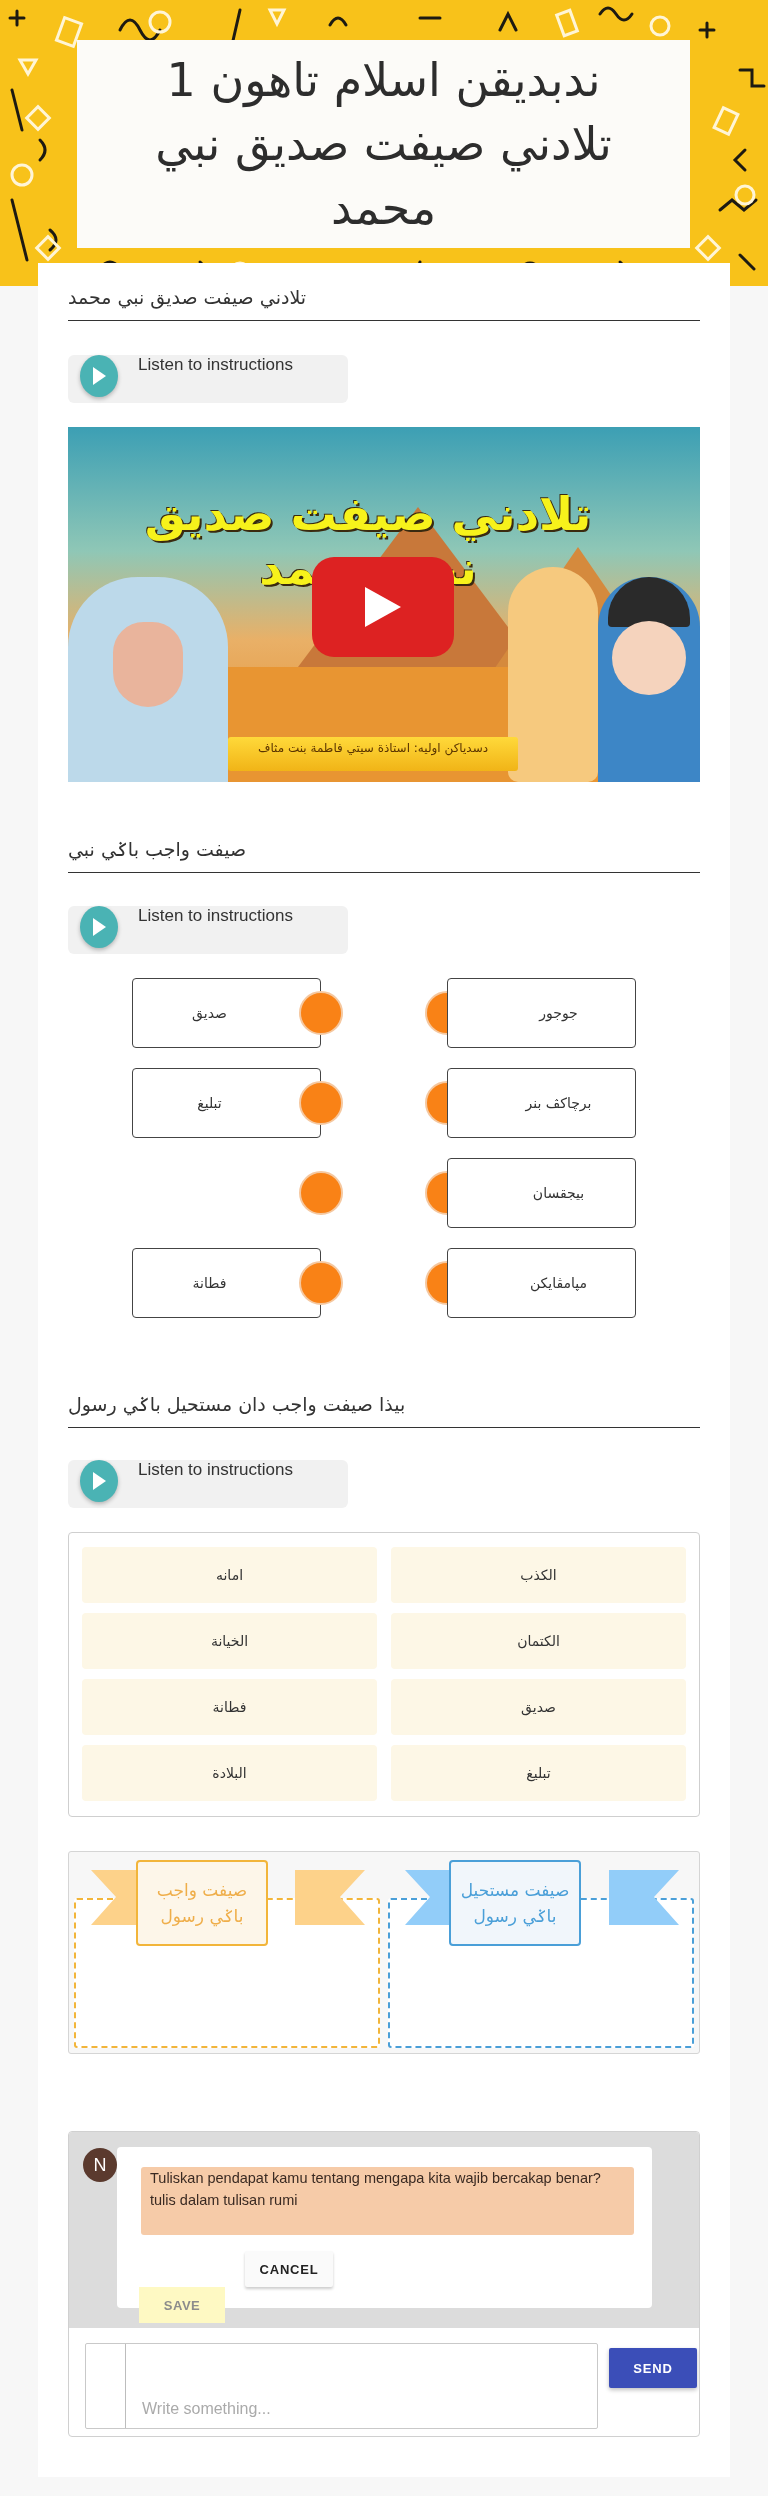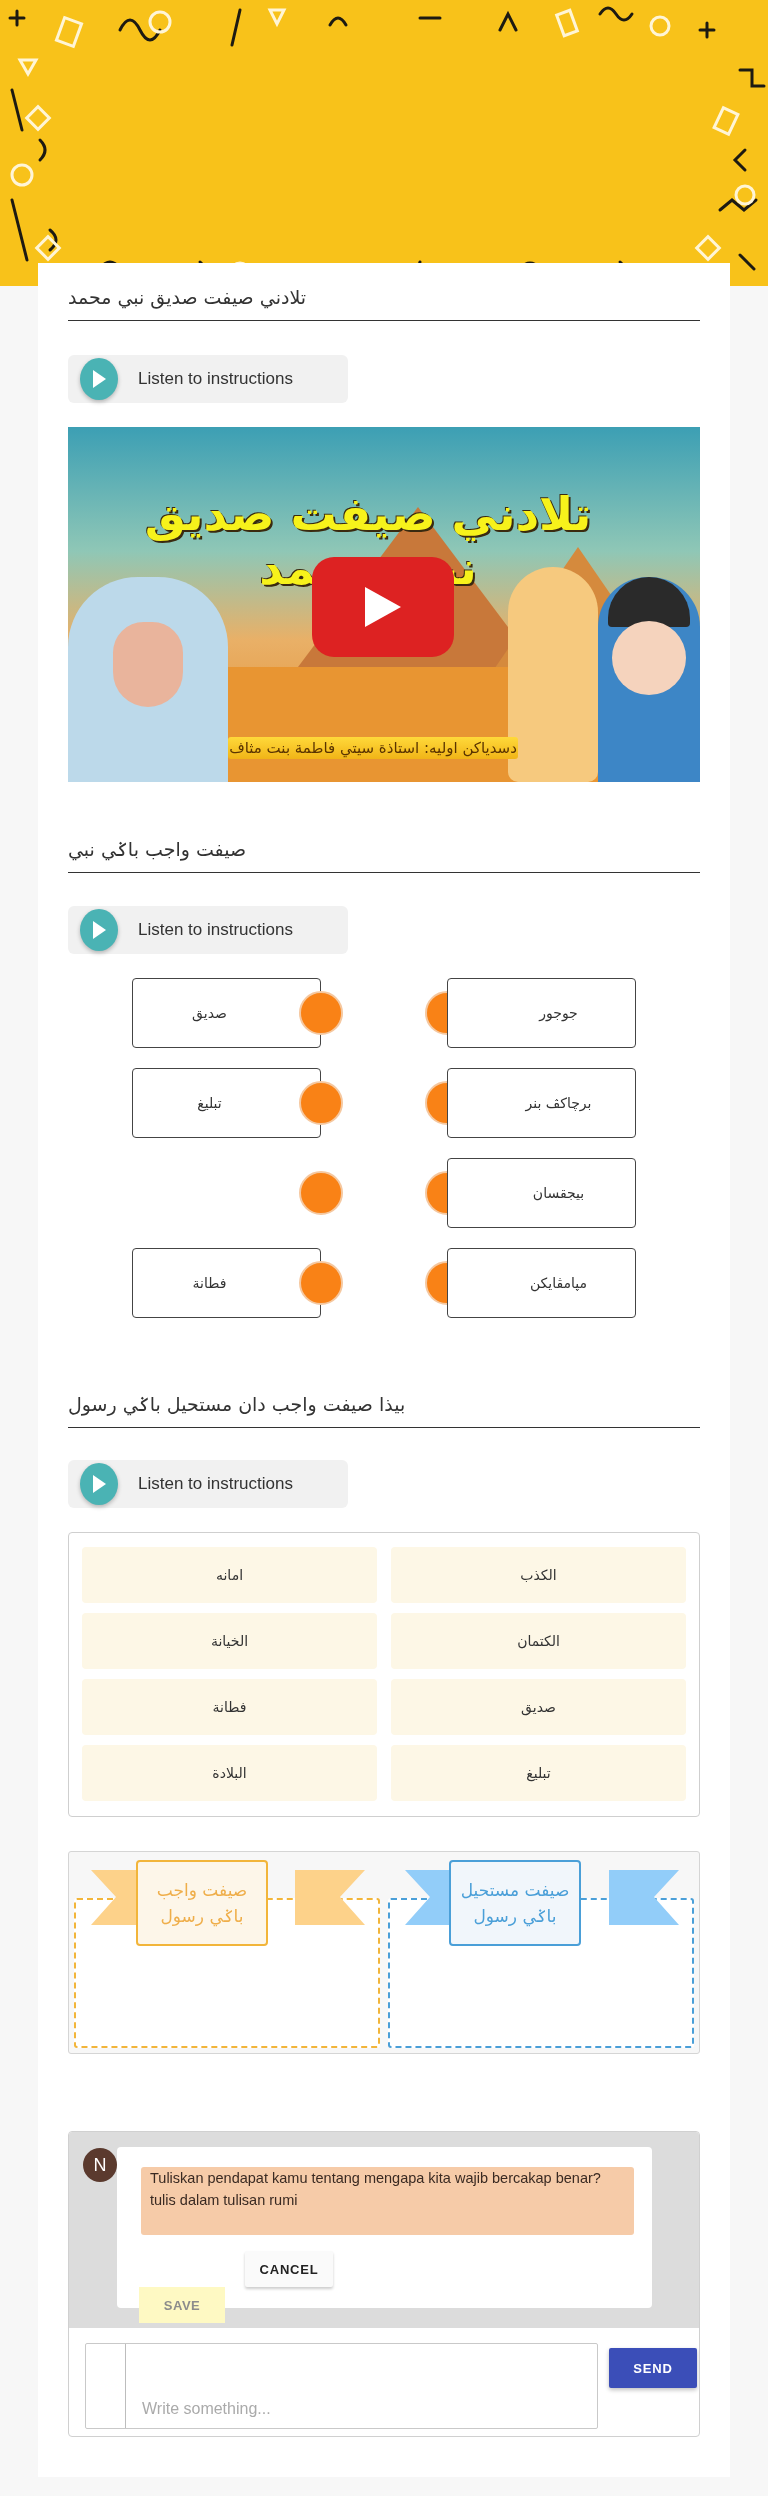--- a/index.html
+++ b/index.html
@@ -36,21 +36,21 @@
     position: absolute; left: 0; width: 632px;
     font-family: "DejaVu Sans", sans-serif;
     font-size: 19px; color: #333; text-align: left;
     padding-bottom: 12px;
     border-bottom: 1.5px solid #333;
   }
   .section-title span { direction: rtl; unicode-bidi: isolate; }
   .listen-btn {
     position: absolute; left: 0; width: 280px; height: 48px;
     background: #f1f1f1; border-radius: 6px;
-    display: flex; align-items: center; cursor: pointer;
+    display: flex; cursor: pointer;
   }
   .listen-btn .play {
     width: 38px; height: 42px; margin-left: 12px; border-radius: 50%;
     background: #4ab3b4; box-shadow: 0 2px 4px rgba(0,0,0,0.25);
     display: flex; align-items: center; justify-content: center;
   }
   .listen-btn .label {
     margin-left: 20px; font-family: "Liberation Sans", sans-serif;
     font-size: 17px; color: #333;
   }
@@ -63,23 +63,23 @@
     position: absolute; left: 244px; top: 130px; width: 142px; height: 100px;
     background: #dd2222; border-radius: 22px;
     display: flex; align-items: center; justify-content: center;
   }
   .video .v-title {
     position: absolute; top: 60px; left: 60px; width: 480px; text-align: center;
     direction: rtl; font-size: 46px; font-weight: bold; color: #f7f21b;
     text-shadow: 2px 2px 0 #3a2a10, -1px -1px 0 #3a2a10;
   }
   .video .v-caption {
-    position: absolute; left: 160px; top: 310px; width: 290px; height: 22px;
+    position: absolute; left: 160px; top: 310px; width: 290px; height: 34px;
     background: linear-gradient(#ffd93a,#f1b417); border-radius: 3px;
-    font-size: 15px; color: #5a3400; text-align: center; line-height: 22px; direction: rtl;
+    font-size: 12px; color: #5a3400; text-align: center; line-height: 22px; direction: rtl;
   }
   .pyramid { position: absolute; width: 0; height: 0; border-style: solid; }
   .match-row { position: absolute; left: 0; width: 632px; height: 70px; }
   .match-box {
     position: absolute; top: 0; width: 189px; height: 70px;
     border: 1.5px solid #444; border-radius: 4px; background: #fff;
     display: flex; align-items: center; justify-content: center;
     direction: rtl; font-size: 14px; color: #333; cursor: pointer;
   }
   .match-box.left { left: 64px; padding-right: 34px; }
@@ -202,20 +202,21 @@
       <path d="M20 60 l16 0 l-8 14 z"></path>
       <rect x="30" y="110" width="16" height="16" transform="rotate(45 38 118)"></rect>
       <circle cx="22" cy="175" r="10"></circle>
       <rect x="718" y="110" width="16" height="22" transform="rotate(25 726 121)"></rect>
       <circle cx="745" cy="195" r="9"></circle>
       <rect x="40" y="240" width="16" height="16" transform="rotate(45 48 248)"></rect>
       <circle cx="240" cy="272" r="9"></circle>
         <rect x="700" y="240" width="16" height="16" transform="rotate(45 708 248)"></rect>
     </g>
   </svg>
+  <div class="title-box">ندبديقن اسلام تاهون 1 تلادني صيفت صديق نبي محمد</div>
 </div>
 
 <div class="card">
   <div class="content">
 
     <div class="section-title" style="top:23px;">
       <span>تلادني صيفت صديق نبي محمد</span>
     </div>
     <div class="listen-btn" style="top:92px;">
       <div class="play">

